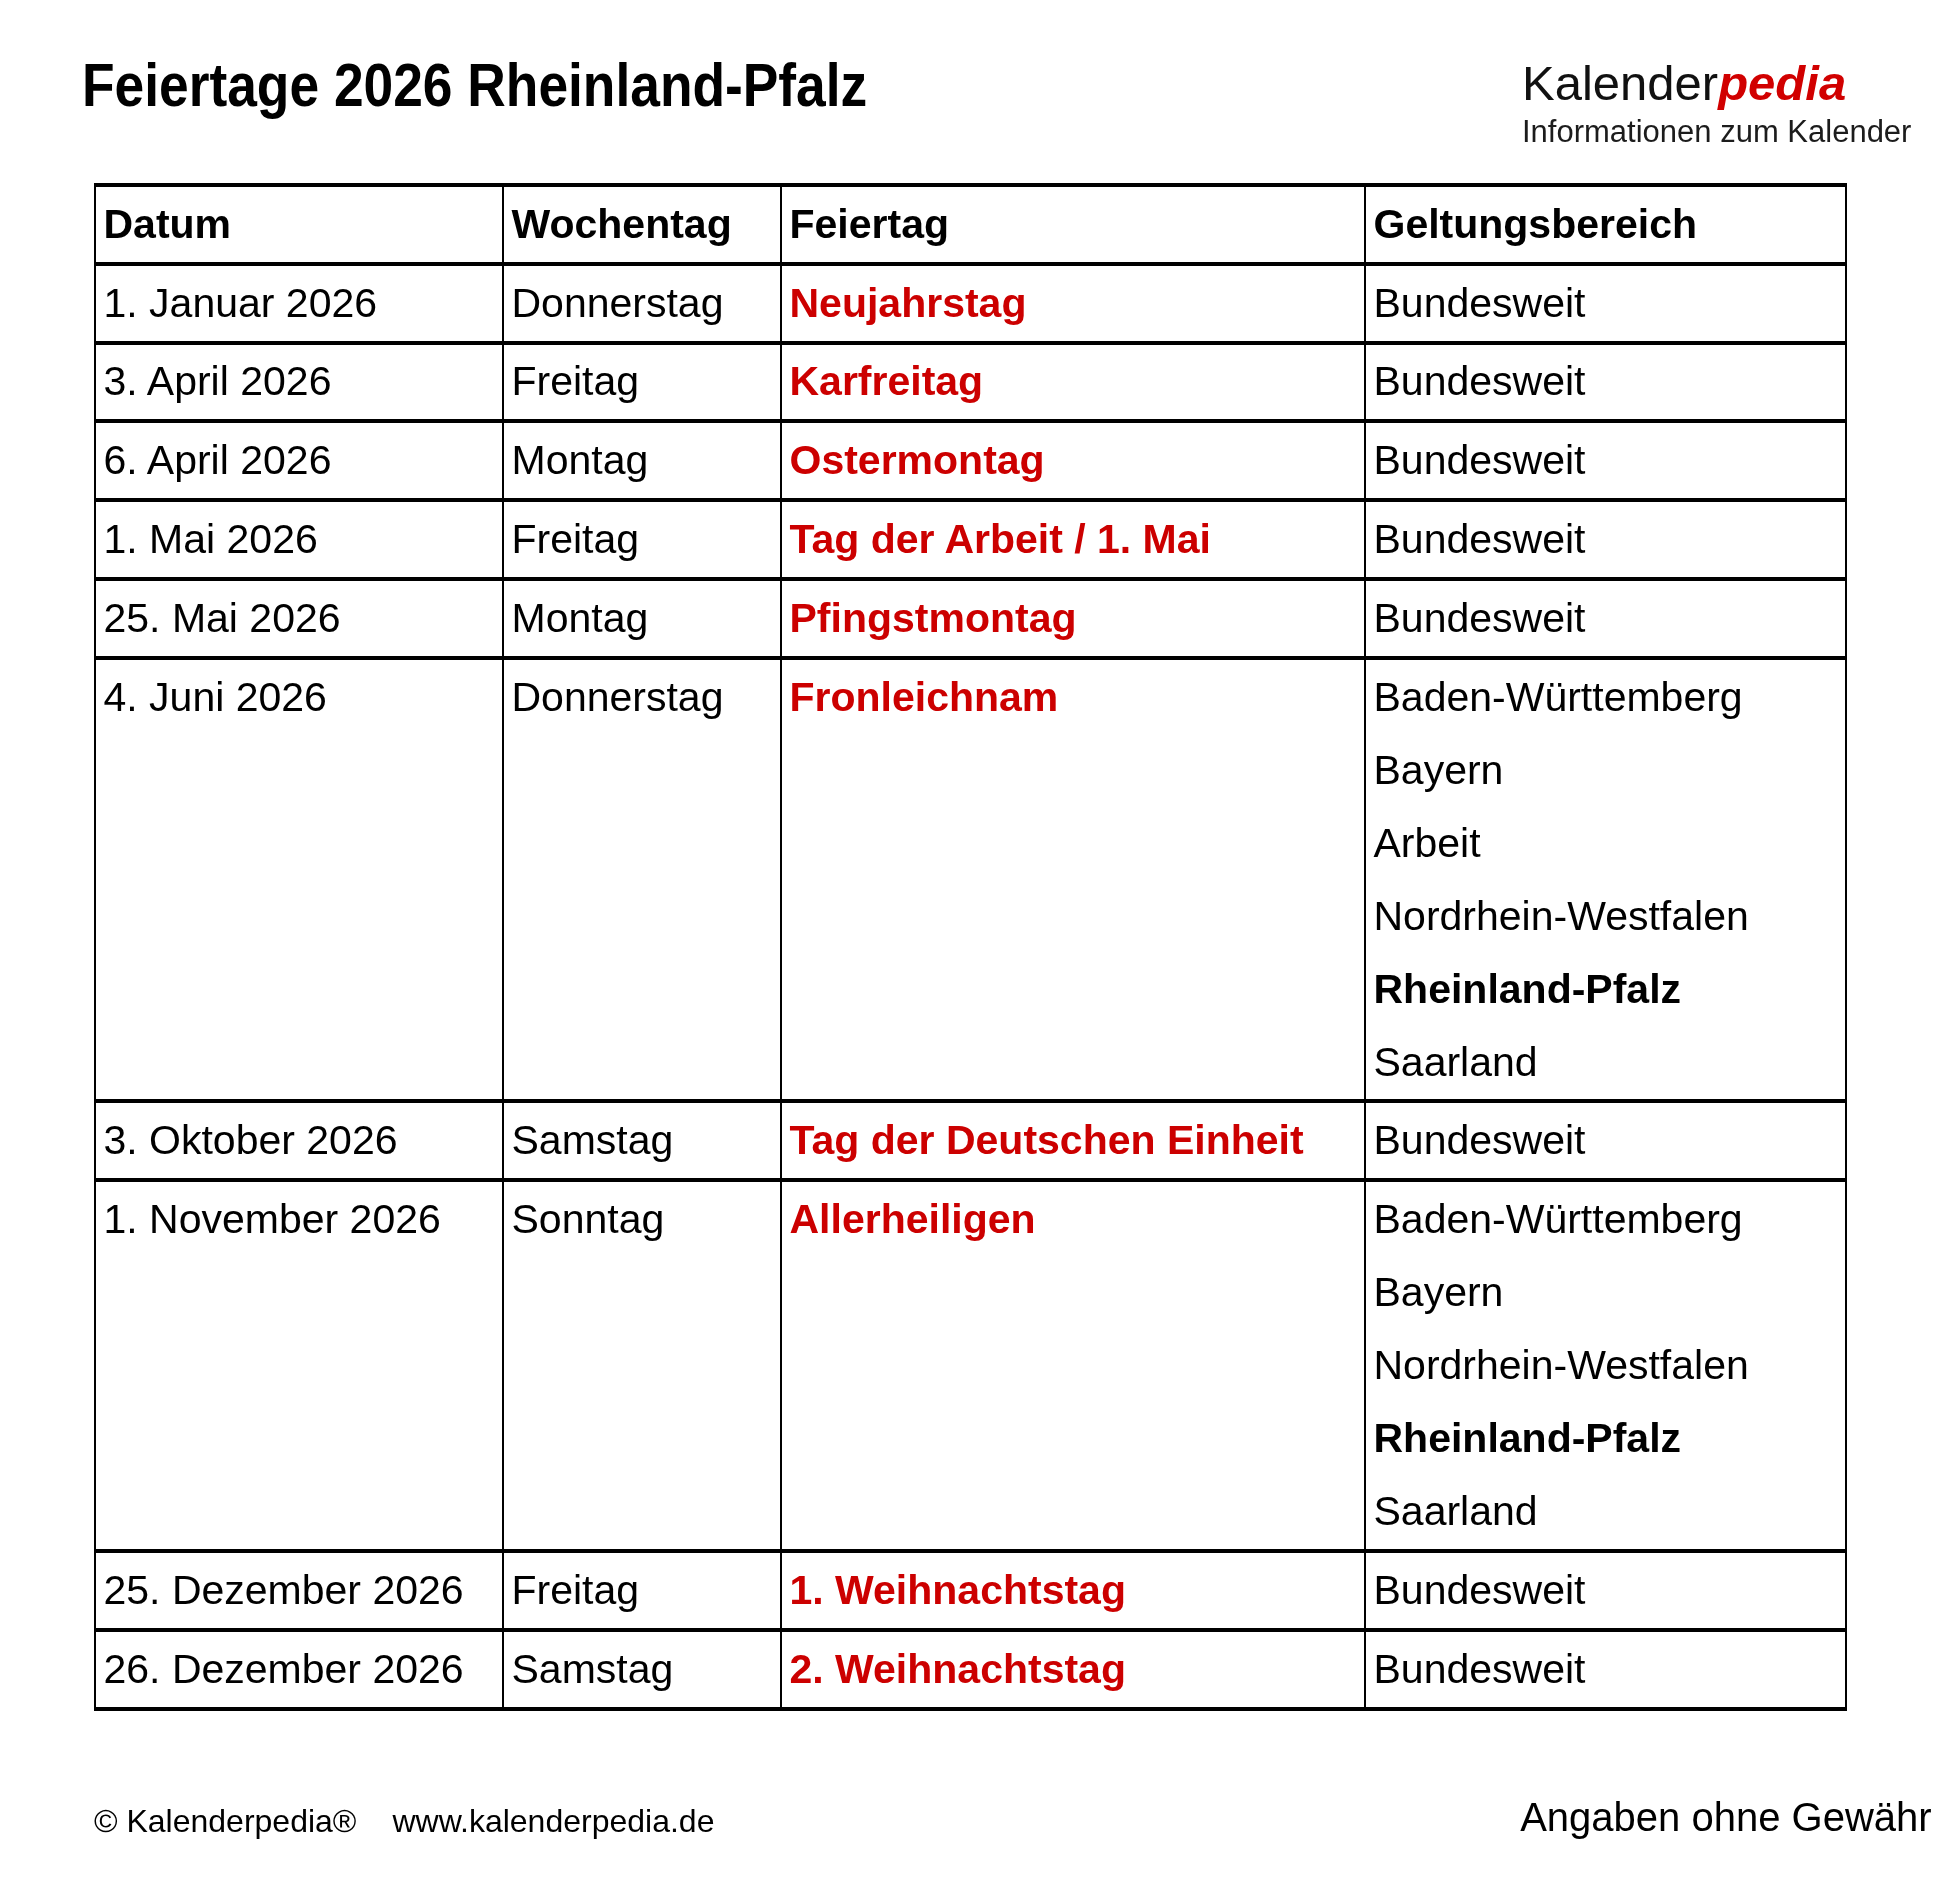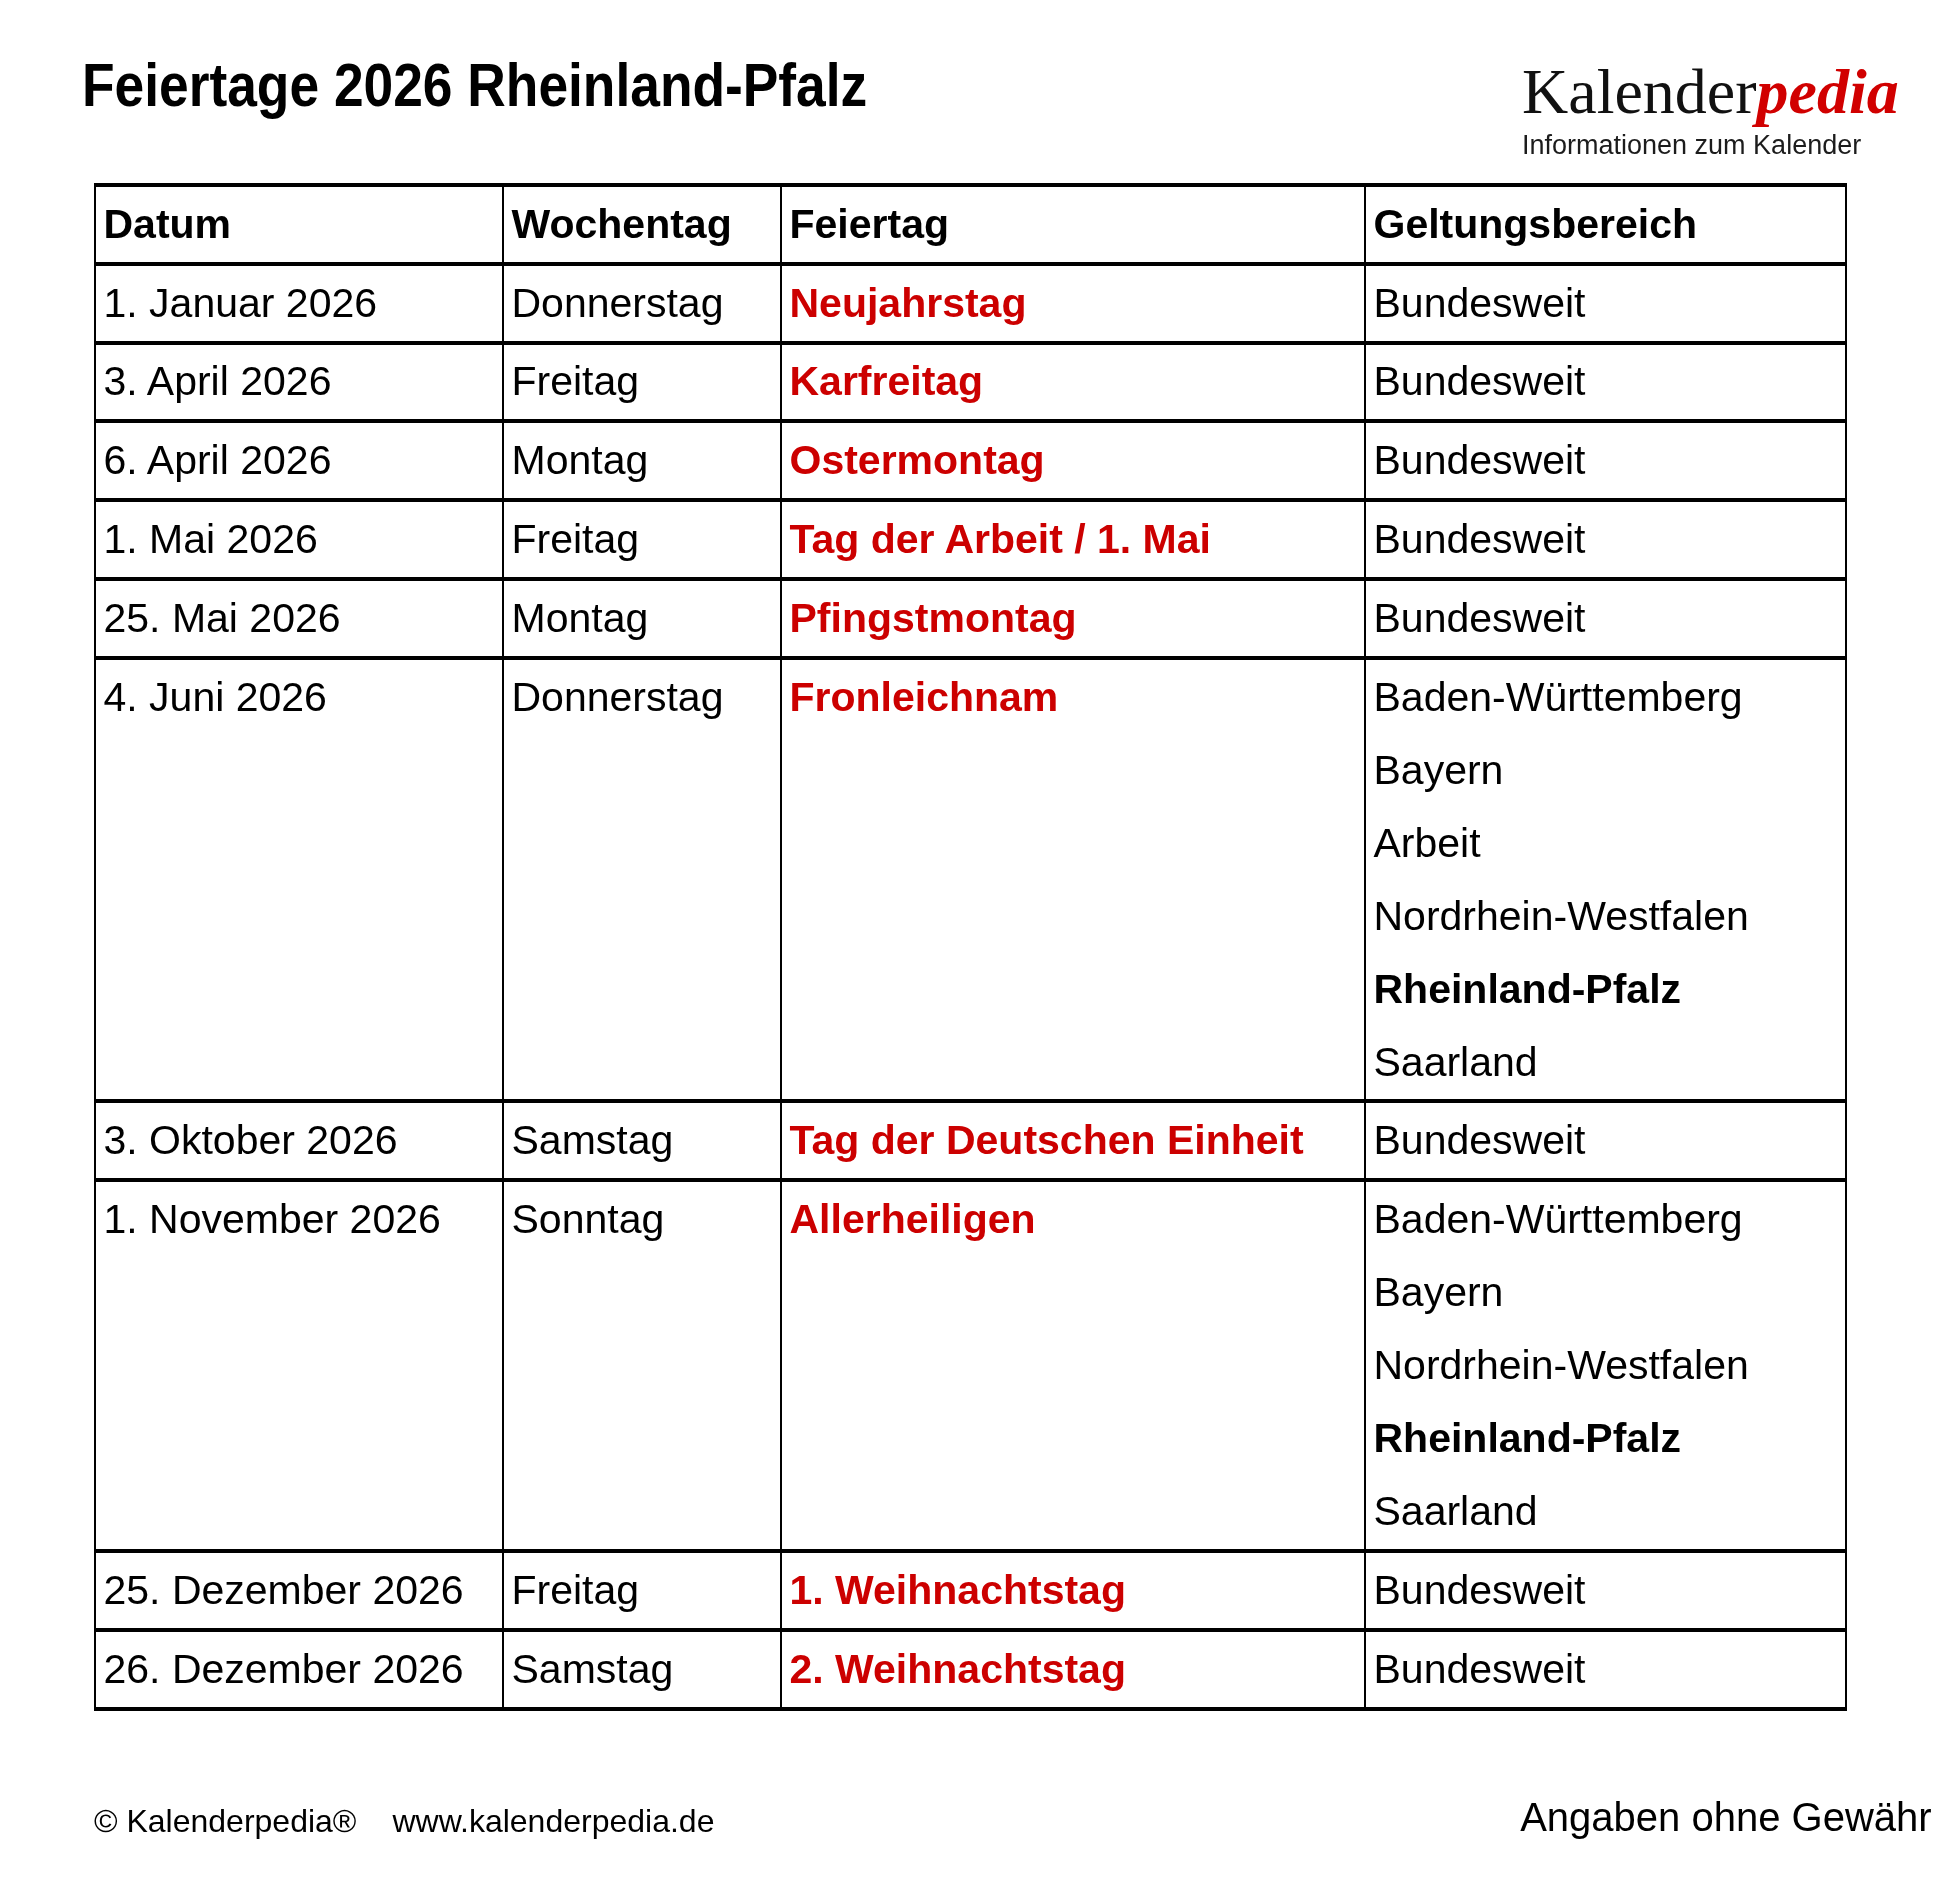--- a/index.html
+++ b/index.html
@@ -27,33 +27,32 @@
     transform: scaleX(0.86);
     transform-origin: left top;
   }
   .logo {
     position: absolute;
     left: 1522px;
     top: 58px;
     text-align: left;
   }
   .logo-main {
-    font-size: 64px;
+    font-size: 49px;
     line-height: 1.05;
     white-space: nowrap;
-    font-family: Liberation Serif, serif;
   }
   .logo-black { color: #111111; }
   .logo-red {
     color: var(--logo-red, #d10000);
     font-weight: bold;
     font-style: italic;
   }
   .logo-tagline {
-    font-size: 27px;
+    font-size: 31px;
     color: #1c1c1c;
     margin-top: 4.7px;
     white-space: nowrap;
   }
   table.holidays {
     position: absolute;
     left: 94px;
     top: 183px;
     width: 1750px;
     border-collapse: collapse;

